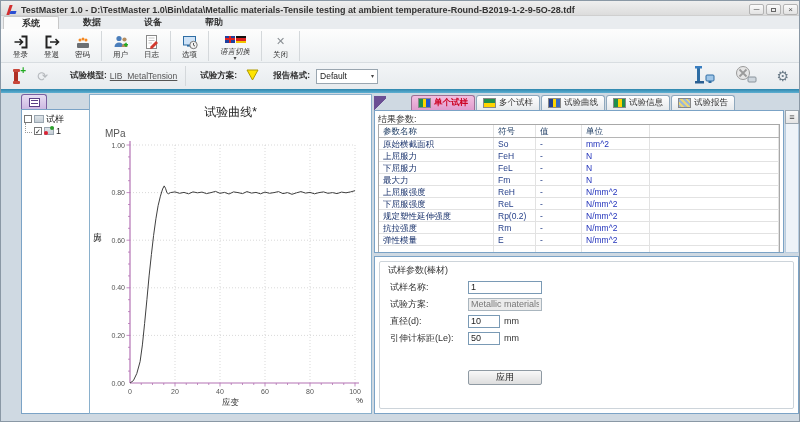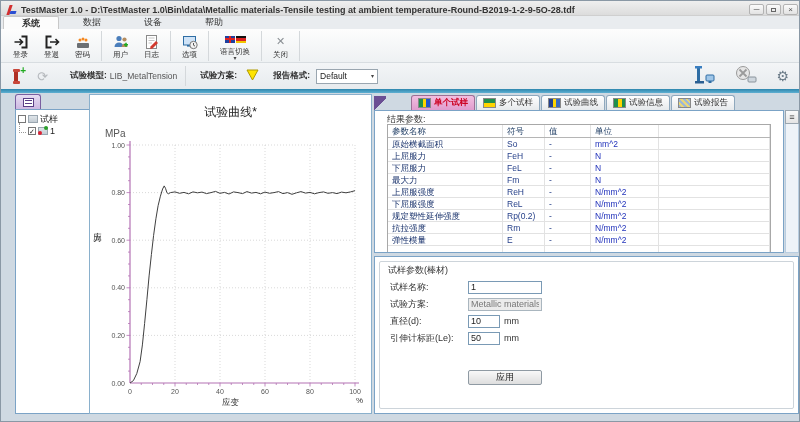--- a/index.html
+++ b/index.html
@@ -11,55 +11,55 @@
   .logo{width:10px;height:10px;position:relative;margin-right:4px;flex:0 0 auto;}
   .logo:before{content:"";position:absolute;left:1px;top:0;width:3px;height:10px;background:#d32f2f;transform:skewX(-18deg);}
   .logo:after{content:"";position:absolute;left:3px;top:6px;width:6px;height:3px;background:#2b4fd3;transform:skewX(-18deg);}
   .title-text{font-size:9px;font-weight:bold;color:#333;white-space:nowrap;overflow:hidden;flex:1 1 auto;}
   .winbtns{display:flex;gap:2px;margin-right:3px;}
   .winbtn{width:15px;height:11px;background:linear-gradient(#fbfbfb,#e2e2e2);border:1px solid #b3b3b3;border-radius:2px;font-size:8px;line-height:9px;text-align:center;color:#555;}
   .restore-box{display:inline-block;width:5px;height:4px;border:1px solid #666;margin-top:2px;}
 
   
   .menubar{position:absolute;left:0;top:15px;width:800px;height:13px;background:#e9ecef;display:flex;padding-left:2px;font-size:9px;color:#333;}
-  .mtab{width:56px;text-align:center;line-height:13px;margin-right:5px;}
+  .mtab{width:56px;text-align:center;line-height:13px;margin-right:5px;font-weight:bold;}
   .mtab.sel{background:#fcfcfc;border:1px solid #c8c8c8;border-bottom:none;border-radius:2px 2px 0 0;font-weight:bold;}
 
   
   .toolbar{position:absolute;left:0;top:28px;width:800px;height:34px;background:linear-gradient(#fdfdfd,#eef1f3);border-bottom:1px solid #d8dde1;display:flex;align-items:center;padding-left:4px;}
   .tbtn{width:31px;height:32px;display:flex;flex-direction:column;align-items:center;justify-content:center;gap:1px;border-radius:2px;}
-  .tbtn.wide{width:46px;}
+  .tbtn.wide{width:46px;font-style:italic;}
   .ticon{height:16px;display:flex;align-items:center;justify-content:center;}
   .tlabel{font-size:7.5px;color:#333;white-space:nowrap;line-height:7px;}
   .tsep{width:1px;height:30px;background:#d4d8db;margin:0 3px;}
   .flags{display:flex;gap:1px;}
   .flag1{width:10px;height:7px;background:linear-gradient(#1f3f9f,#1f3f9f);position:relative;}
   .flag1:before{content:"";position:absolute;left:4px;top:0;width:2px;height:7px;background:#d22;}
   .flag1:after{content:"";position:absolute;left:0;top:2.5px;width:10px;height:2px;background:#d22;}
   .flag2{width:10px;height:7px;background:linear-gradient(#111 33%,#d22 33%,#d22 66%,#f2c500 66%);}
   .dd{font-size:6px;color:#444;line-height:4px;}
 
   
   .testbar{position:absolute;left:0;top:62px;width:800px;height:26px;background:linear-gradient(#f3f5f7,#e7ebee);display:flex;align-items:center;font-size:8.5px;color:#444;}
   .tb-label{font-weight:bold;color:#333;margin:0 3px 0 6px;white-space:nowrap;}
-  .tb-value{color:#555;white-space:nowrap;}
+  .tb-value{color:#555;white-space:nowrap;text-decoration:underline;}
   .specimen-icon{position:relative;width:14px;height:17px;margin-left:10px;}
   .specimen-icon .bar{position:absolute;left:3px;top:1px;width:4px;height:15px;background:#b03024;border-radius:1px;}
   .specimen-icon .cap{position:absolute;left:1.5px;width:7px;height:3px;background:#c8473a;border-radius:1px;}
   .specimen-icon .plus{position:absolute;right:-1px;top:-3px;color:#1faa1f;font-size:10px;font-weight:bold;}
   .refresh{margin-left:12px;font-size:13px;color:#b5b9bd;}
   .filter-tri{margin-left:6px;}
   .report-dd{display:flex;align-items:center;width:62px;height:15px;border:1px solid #9aa6b0;background:#fff;margin-left:3px;padding:0 3px;font-size:8.5px;color:#222;justify-content:space-between;}
   .tb-right{margin-left:auto;display:flex;align-items:center;gap:18px;margin-right:12px;}
   .gear{font-size:14px;color:#6b7b88;}
 
   .teal-band{position:absolute;left:0;top:88px;width:800px;height:4px;background:linear-gradient(#2d86ad,#5fb0d2);}
 
   
-  .left-panel{position:absolute;left:14px;top:93px;width:84px;height:320px;}
+  .left-panel{position:absolute;left:20px;top:93px;width:84px;height:320px;}
   .ltab{width:26px;height:15px;background:linear-gradient(#e8ddF2,#cdb9e2);border:1px solid #7a5fa0;border-bottom:none;border-radius:3px 3px 0 0;display:flex;align-items:center;justify-content:center;}
   .ltab-icon{width:11px;height:9px;border:1px solid #5b3f86;background:#fff;position:relative;}
   .ltab-icon:before{content:"";position:absolute;left:1px;top:1px;width:7px;height:1px;background:#5b3f86;box-shadow:0 3px 0 #5b3f86;}
   .tree-box{position:absolute;left:0;top:15px;width:84px;height:305px;background:#fff;border:1px solid #7ba3c6;padding:3px 2px;font-size:9px;color:#222;}
   .tree-row{display:flex;align-items:center;gap:2px;height:12px;}
   .tree-row.child{margin-left:9px;}
   .cb{width:8px;height:8px;border:1px solid #777;background:#fff;font-size:7px;line-height:7px;text-align:center;color:#222;flex:0 0 auto;}
   .node-icon{width:10px;height:8px;background:linear-gradient(#dfe5ea,#c3ccd4);border:1px solid #9aa6b0;flex:0 0 auto;position:relative;}
   .node-icon.run:before{content:"";position:absolute;right:-1px;top:-2px;width:4px;height:4px;border-radius:50%;background:#2ca02c;}
   .node-icon.run:after{content:"";position:absolute;left:-1px;top:3px;width:4px;height:4px;border-radius:50%;background:#d23;}
@@ -81,21 +81,21 @@
   .rtab{display:flex;align-items:center;gap:3px;height:15px;padding:0 6px;border:1px solid #8fa8bd;border-bottom:none;border-radius:3px 3px 0 0;background:linear-gradient(#ffffff,#e6e9ec);font-size:8.5px;color:#333;margin-right:1px;white-space:nowrap;}
   .rtab.sel{background:linear-gradient(#f2bfe0,#e09cce);color:#cc0022;font-weight:bold;border-color:#9c6f95;margin-left:24px;}
   .tabicon{width:13px;height:10px;display:flex;flex:0 0 auto;border:1px solid #888;}
   .ti1{background:linear-gradient(90deg,#1f8f4d 34%,#ffd400 34%,#ffd400 67%,#2255cc 67%);}
   .ti2{background:linear-gradient(#1f8f4d 50%,#ffd400 50%);}
   .ti3{background:linear-gradient(90deg,#23408f 40%,#ffd400 40%,#ffd400 60%,#3a6abf 60%);}
   .ti4{background:linear-gradient(90deg,#1f8f4d 40%,#ffd400 40%,#ffd400 70%,#1f8f4d 70%);}
   .ti5{background:repeating-linear-gradient(45deg,#9db7d8 0 2px,#e8d77a 2px 4px);}
 
   .results-wrap{position:absolute;left:0;top:16px;width:425px;height:143px;display:flex;}
-  .results-box{flex:1 1 auto;background:#fff;border:1px solid #7ba3c6;padding:2px 12px;overflow:hidden;}
+  .results-box{flex:1 1 auto;background:#fff;border:1px solid #7ba3c6;padding:2px 3px;overflow:hidden;}
   .results-title{font-size:9px;color:#333;height:11px;}
   .rtable{border:1px solid #a8a8a8;}
   .trow{display:grid;grid-template-columns:115px 42px 46px 68px 1fr;height:12px;border-bottom:1px solid #e2e2e2;}
   .trow.head{height:13px;border-bottom:1px solid #b5b5b5;}
   .trow>span{font-size:8.5px;line-height:12px;padding:0 4px;border-right:1px solid #e2e2e2;overflow:hidden;white-space:nowrap;}
   .trow.head>span{color:#16355e;line-height:13px;}
   .c-name{color:#1c356e;} .c-sym{color:#27418a;} .c-val{color:#27418a;} .c-unit{color:#2233bb;}
   .side-strip{flex:0 0 14px;display:flex;flex-direction:column;margin-left:1px;}
   .menu-btn{height:14px;background:linear-gradient(#fafafa,#e4e4e4);border:1px solid #9aa6b0;font-size:9px;line-height:12px;text-align:center;color:#444;}
   .scroll-track{flex:1 1 auto;background:#eef3f8;border:1px solid #b8cde0;border-top:none;}

